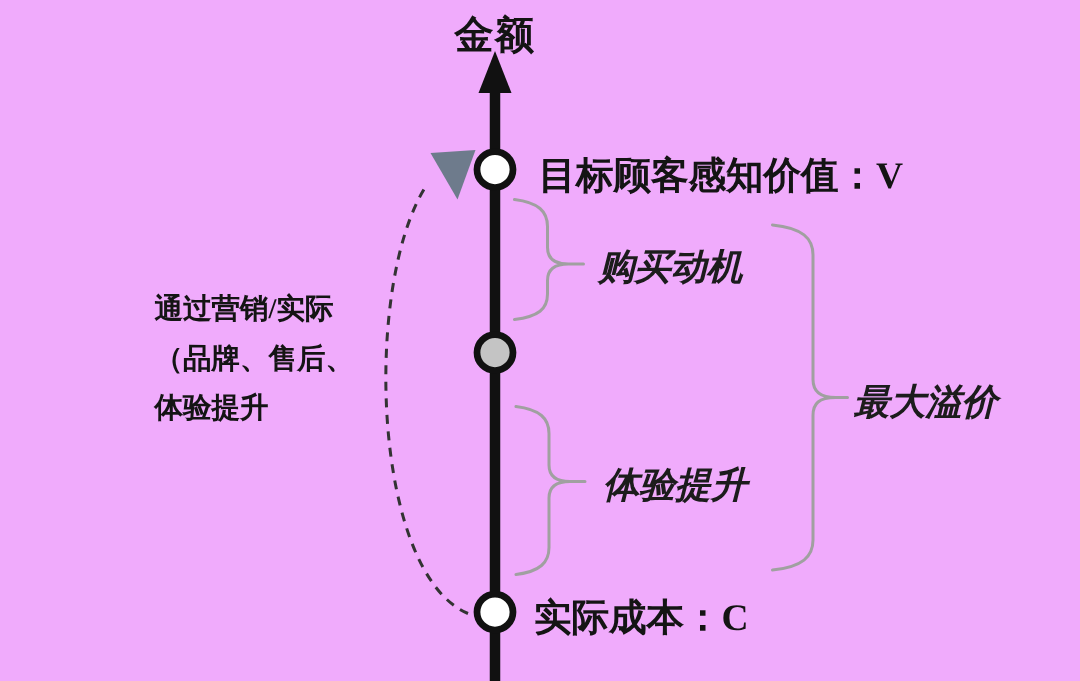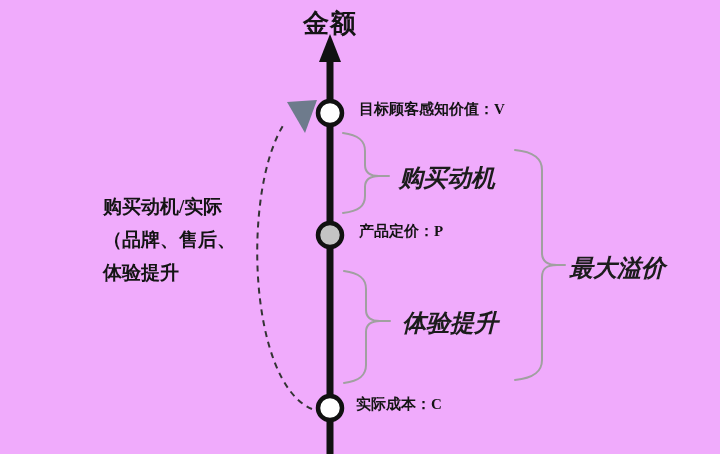--- a/index.html
+++ b/index.html
@@ -7,21 +7,21 @@
     position:relative;
     width:720px;height:454px;
     background:#f0abfc;
     overflow:hidden;
     font-family:Liberation Serif, serif;
     color:#141414;
   }
   .stage svg{position:absolute;left:0;top:0;}
   .txt{position:absolute;white-space:nowrap;}
   .axis-title{font-size:26px;font-weight:bold;letter-spacing:1px;}
-  .point-label{font-size:15px;font-weight:bold;}
+  .point-label{font-size:25px;font-weight:bold;}
   .brace-label{font-size:24px;font-style:italic;font-weight:600;color:#1c1c1c;}
   .note{font-size:19px;font-weight:bold;line-height:33px;color:#141414;}
 </style>
 </head>
 <body>
 
 <div class="stage">
 
   <svg width="720" height="454" viewBox="0 0 720 454">
 
@@ -41,26 +41,25 @@
              M 557,265 C 546,265 542,269 542,277 L 542,360 C 542,371 535,378 515,380" fill="none" stroke="#a0a0a0" stroke-width="2" stroke-linecap="round"></path>
 
     <circle cx="330" cy="113" r="12" fill="#ffffff" stroke="#111111" stroke-width="4.5"></circle>
     <circle cx="330" cy="235" r="12" fill="#c4c4c4" stroke="#111111" stroke-width="4.5"></circle>
     <circle cx="330" cy="408" r="12" fill="#ffffff" stroke="#111111" stroke-width="4.5"></circle>
   </svg>
 
   <div class="txt axis-title" style="left:303px;top:6px;">金额</div>
 
   <div class="txt point-label" style="left:359px;top:100px;">目标顾客感知价值：V</div>
-  <div class="txt point-label" style="left:359px;top:222px;">产品定价：P</div>
   <div class="txt point-label" style="left:356px;top:395px;">实际成本：C</div>
 
   <div class="txt brace-label" style="left:399px;top:162px;">购买动机</div>
   <div class="txt brace-label" style="left:402px;top:307px;">体验提升</div>
   <div class="txt brace-label" style="left:569px;top:252px;">最大溢价</div>
 
   <div class="note" style="position:absolute;left:103px;top:190px;">
-    <div>购买动机/实际</div>
+    <div>通过营销/实际</div>
     <div>（品牌、售后、</div>
     <div>体验提升</div>
   </div>
 
 </div>
 
 </body></html>

